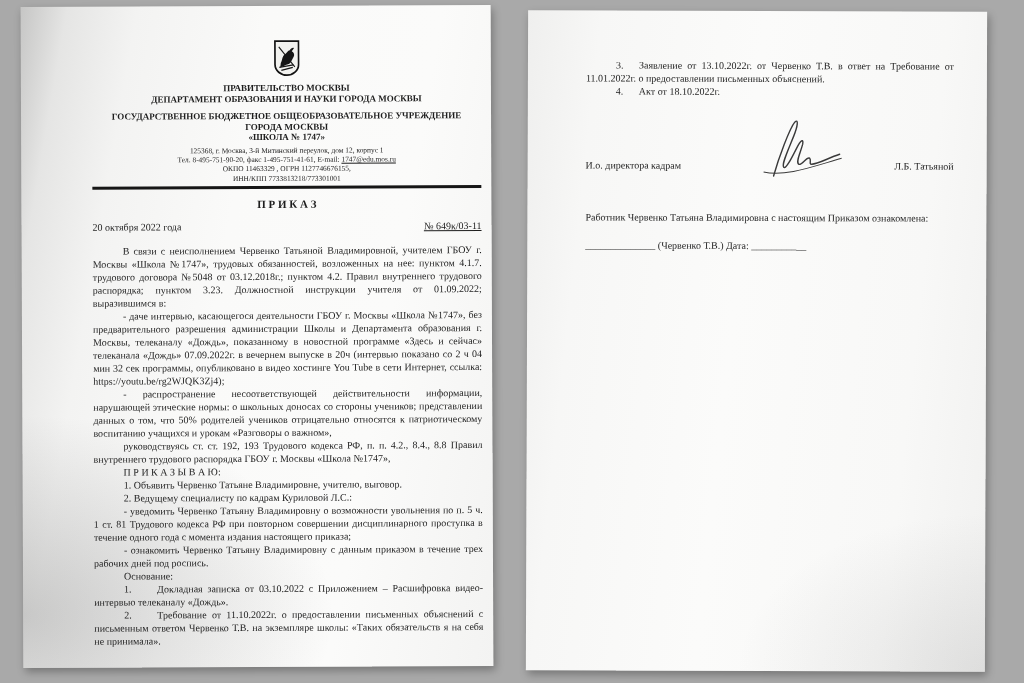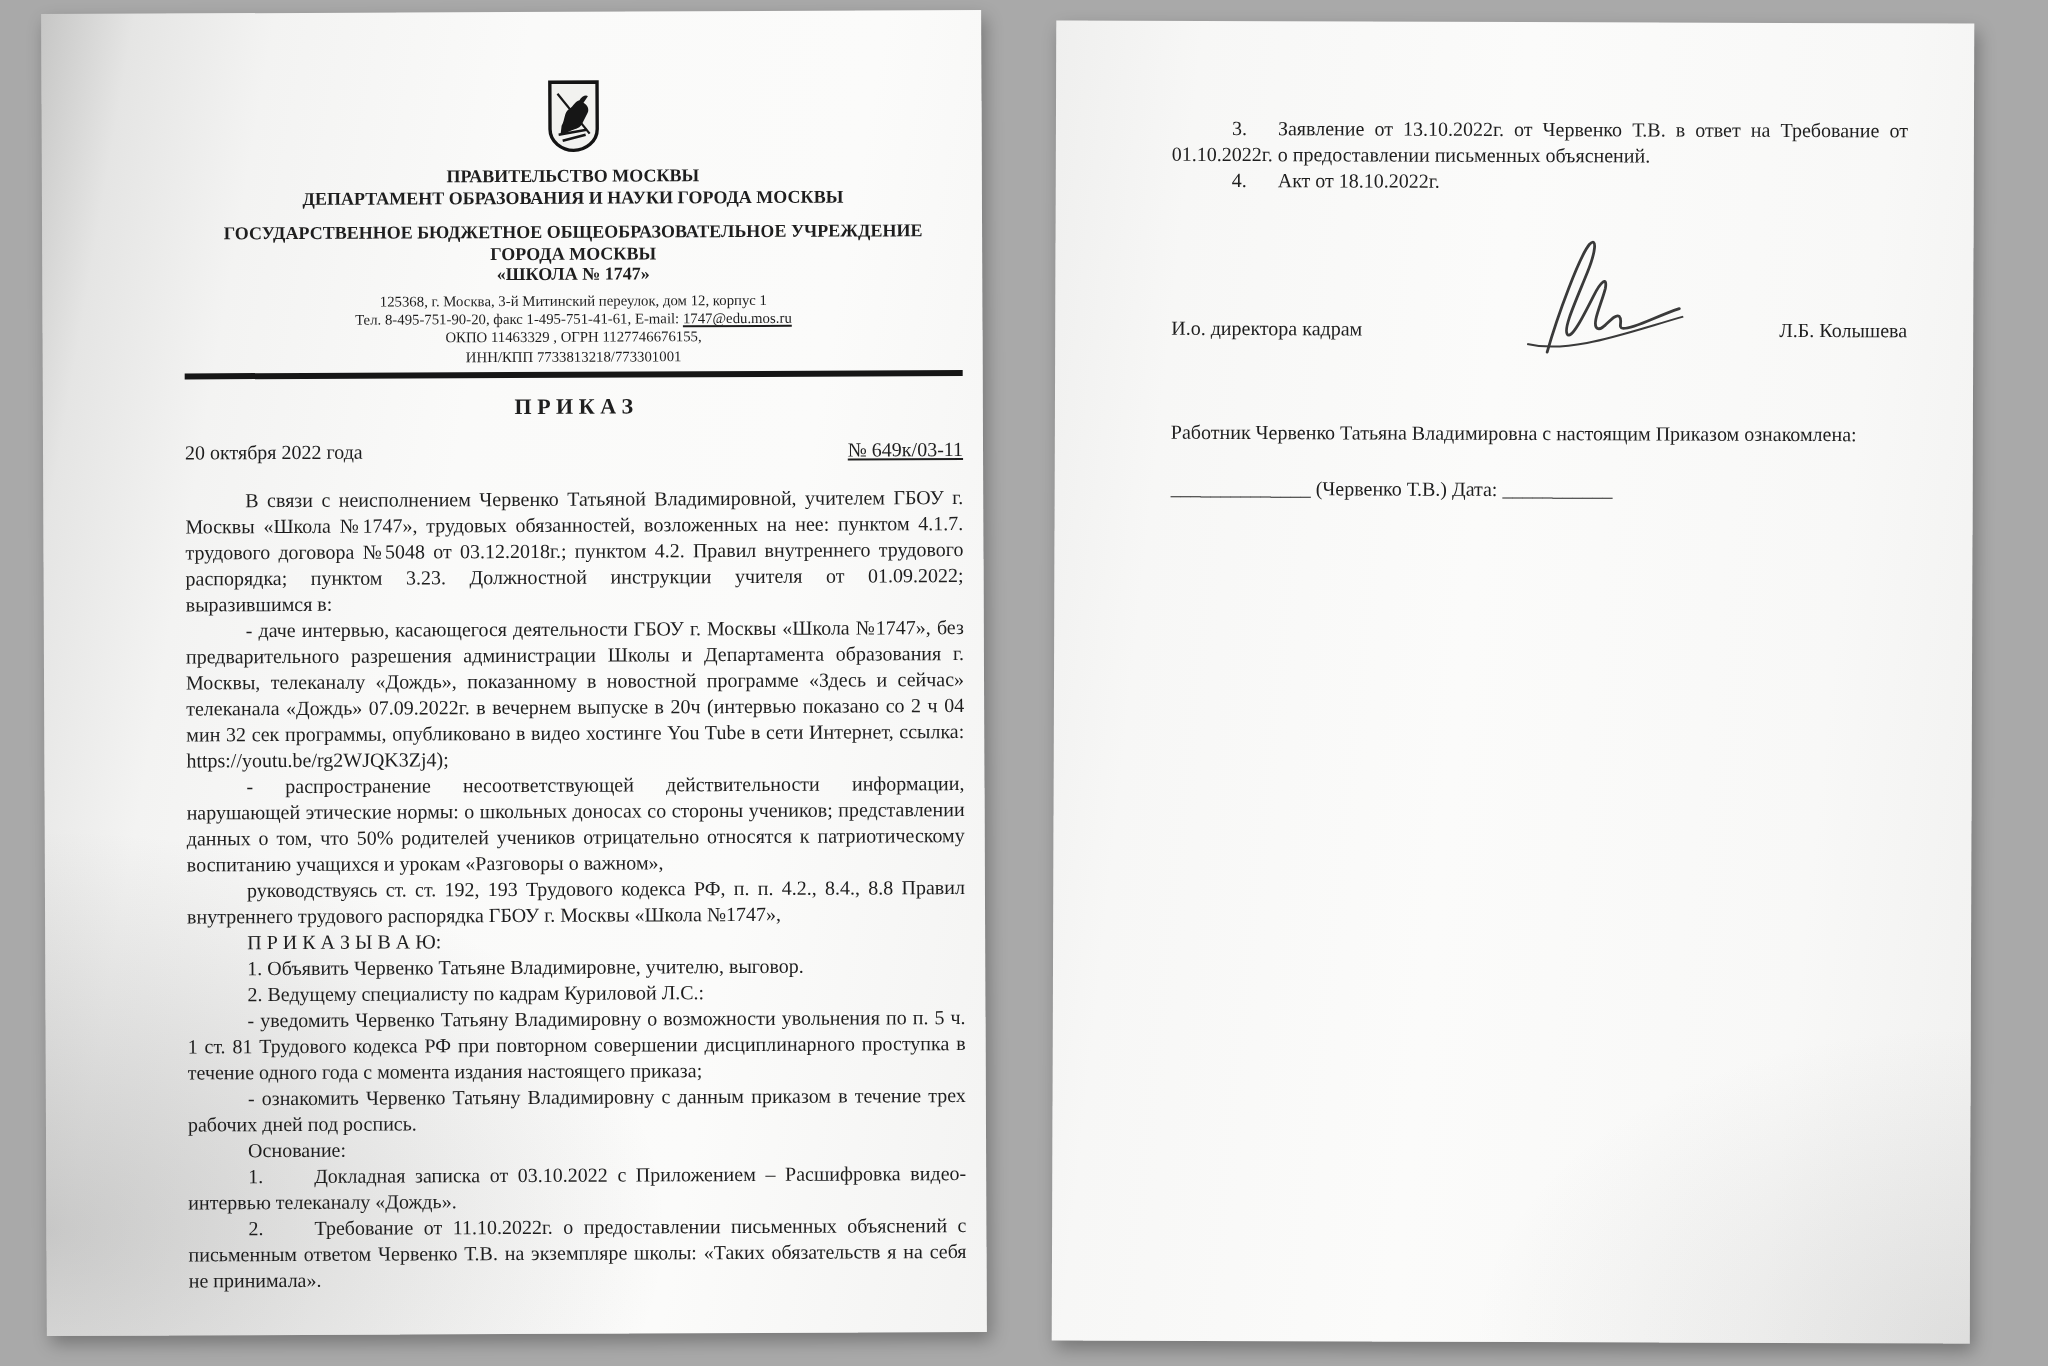--- a/index.html
+++ b/index.html
@@ -121,31 +121,31 @@
         <p class="body item"><span class="num1">2.</span><span>Требование от 11.10.2022г. о предоставлении письменных объяснений с письменным ответом Червенко Т.В. на экземпляре школы: «Таких обязательств я на себя не принимала».</span></p>
       </div>
 
     </div>
   </div>
 
   <div class="sheet sheet2">
     <div class="col2">
 
       <div class="p2-list">
-        <p class="body item"><span class="num2">3.</span><span>Заявление от 13.10.2022г. от Червенко Т.В. в ответ на Требование от 01.10.2022г. о предоставлении письменных объяснений.</span></p>
+        <p class="body item"><span class="num2">3.</span><span>Заявление от 13.10.2022г. от Червенко Т.В. в ответ на Требование от 11.01.2022г. о предоставлении письменных объяснений.</span></p>
         <p class="body item"><span class="num2">4.</span><span>Акт от 18.10.2022г.</span></p>
       </div>
 
       <div class="sigrow">
         <span>И.о. директора кадрам</span>
         <svg class="signature" viewBox="0 0 100 70" aria-hidden="true">
           <path d="M28,62 C33,44 44,14 49,8 C53,4 52,12 48,22 C42,37 36,50 38,53 C40,56 46,44 51,34 C55,26 58,24 57,30 C55,38 50,48 53,50 C56,52 61,42 64,44 C66,46 63,50 66,50 C72,50 82,44 94,40" stroke="#3a3a3a" stroke-width="1.4" fill="none" stroke-linecap="round"></path>
           <path d="M18,58 C40,63 68,52 96,44" stroke="#3a3a3a" stroke-width="1" fill="none"></path>
         </svg>
-        <span>Л.Б. Колышева</span>
+        <span>Л.Б. Татьяной</span>
       </div>
 
       <p class="body ack">Работник Червенко Татьяна Владимировна с настоящим Приказом ознакомлена:</p>
       <p class="body ackline">______________ (Червенко Т.В.) Дата: ___________</p>
 
     </div>
   </div>
 
 </div>
 

